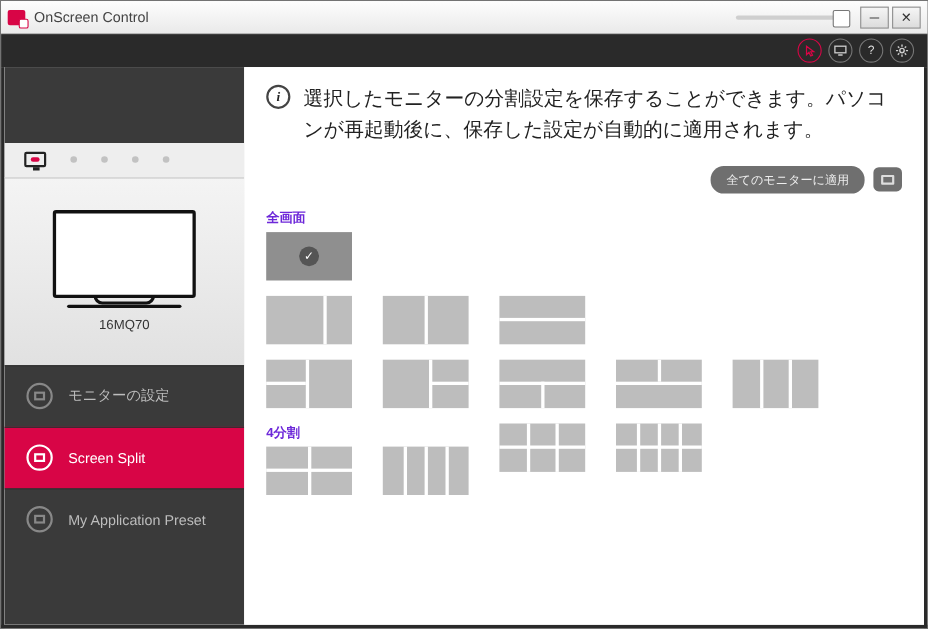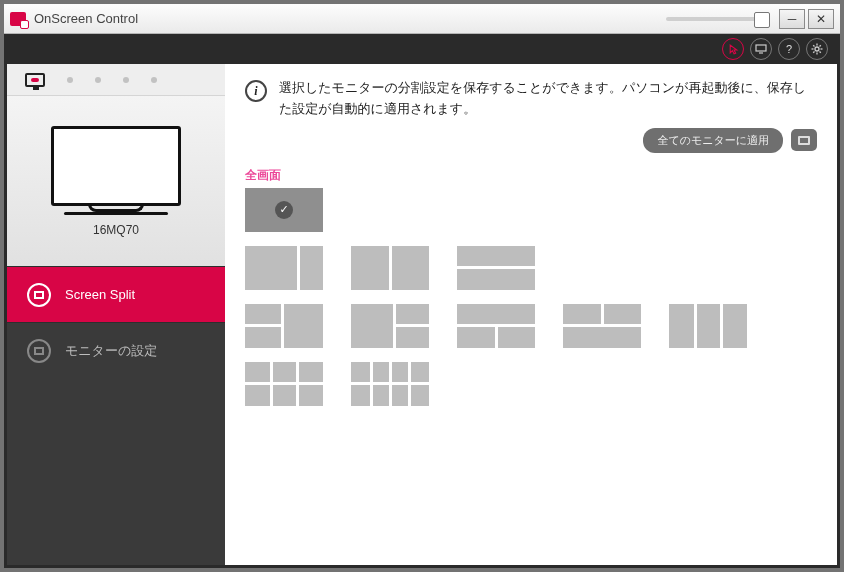--- a/index.html
+++ b/index.html
@@ -1,57 +1,57 @@
 <!DOCTYPE html>
 <html><head>
 <meta charset="utf-8">
 <style>
   * { box-sizing: border-box; margin: 0; padding: 0; }
   body { font-family: "Segoe UI", Arial, sans-serif; background: #fff; font-size: 12px; color: #222; }
-  .window { width: 844px; height: 572px; border: 4px solid #737373; display: flex; flex-direction: column; background: #fff; }
+  .window { width: 844px; height: 572px; border: 1px solid #737373; display: flex; flex-direction: column; background: #fff; }
   .titlebar { height: 30px; background: linear-gradient(#fdfdfd,#eaeaea); display: flex; align-items: center; padding: 0 6px; border-bottom: 1px solid #b5b5b5; }
   .titlebar .app-icon { width: 16px; height: 14px; background: #d80546; border-radius: 2px; position: relative; margin-right: 8px; }
   .titlebar .app-icon::after { content:""; position:absolute; right:-3px; bottom:-3px; width:7px; height:7px; background:#fff; border:1px solid #d80546; border-radius:2px; }
   .titlebar .title { font-size: 13px; color: #444; flex: 0 0 auto; }
   .titlebar .spacer { flex: 1; }
   .titlebar .slider { width: 100px; height: 4px; background:#cfcfcf; border-radius:2px; margin-right:10px; position:relative; }
   .titlebar .slider::after{content:"";position:absolute;right:-4px;top:-5px;width:14px;height:14px;background:#fff;border:1px solid #777;border-radius:2px;}
   .titlebar .winbtn { width: 26px; height: 20px; border:1px solid #8a8a8a; background:linear-gradient(#f5f5f5,#dcdcdc); margin-left:3px; display:flex;align-items:center;justify-content:center; font-size:12px; color:#333; }
   .toolbar { height: 30px; background:#2a2a2a; display:flex; align-items:center; justify-content:flex-end; padding:0 12px; gap:6px;}
   .toolbar .circ { width:22px; height:22px; border:1px solid #777; border-radius:50%; display:flex; align-items:center; justify-content:center; color:#ddd; font-size:11px; }
   .toolbar .circ.active { border-color:#d80546; }
   .toolbar .circ.active svg path{ stroke:#d80546;}
   .body { flex:1; display:flex; overflow:hidden; border:3px solid #2a2a2a; border-top:0;}
-  .sidebar { width:218px; background:#3a3a3a; display:flex; flex-direction:column; }
+  .sidebar { width:218px; background:#3a3a3a; display:flex; flex-direction:column;justify-content:center; }
   .monitor-strip { height:32px; background:#eeeeee; display:flex; align-items:center; gap:22px; padding-left:18px; border-bottom:1px solid #d5d5d5;}
   .monitor-strip .mon { width:20px; height:14px; border:2px solid #222; border-radius:2px; position:relative;}
   .monitor-strip .mon.active::after{content:"";position:absolute;left:4px;top:3px;width:8px;height:4px;background:#d80546;border-radius:2px;}
   .monitor-strip .mon::before{content:"";position:absolute;left:6px;bottom:-5px;width:6px;height:3px;background:#222;}
   .monitor-strip .dot{width:6px;height:6px;border-radius:50%;background:#c2c2c2;}
   .monitor-panel { background:linear-gradient(#f4f4f4,#e1e1e1); height:170px; display:flex; flex-direction:column; align-items:center; justify-content:center;}
   .monitor-panel .screen{width:130px;height:80px;border:3px solid #111;border-radius:3px;background:#fff;}
   .monitor-panel .stand{width:56px;height:8px;border-bottom:3px solid #111;border-left:3px solid #111;border-right:3px solid #111;border-radius:0 0 8px 8px;margin-top:-2px;}
   .monitor-panel .base{width:104px;height:3px;background:#111;border-radius:2px;margin-top:0;}
   .monitor-panel .label{margin-top:8px;font-size:12px;color:#333;}
   .nav-item{height:56px;display:flex;align-items:center;gap:14px;padding-left:20px;color:#bdbdbd;font-size:13px;border-top:1px solid #2e2e2e;}
   .nav-item .ic{width:24px;height:24px;border:2px solid #888;border-radius:50%;display:flex;align-items:center;justify-content:center;}
   .nav-item .ic .sq{width:10px;height:8px;border:2px solid #888;}
   .nav-item.active{background:#d80546;color:#fff;}
   .nav-item.active .ic{border-color:#fff;}
   .nav-item.active .ic .sq{border-color:#fff;}
   .main{flex:1;background:#fff;padding:14px 20px 18px 20px;overflow:auto;}
   .desc-row{display:flex;gap:12px;align-items:flex-start;}
   .info-ic{width:22px;height:22px;border:2px solid #444;border-radius:50%;display:flex;align-items:center;justify-content:center;font-style:italic;font-family:Georgia,serif;font-weight:bold;flex-shrink:0;margin-top:2px;}
-  .desc{font-size:13px;line-height:1.6;color:#222;}
-  .actions{display:flex;justify-content:flex-end;align-items:center;gap:8px;margin-top:8px;}
+  .desc{font-size:18px;line-height:1.6;color:#222;}
+  .actions{display:flex;justify-content:flex-end;align-items:center;gap:8px;margin-top:18px;}
   .pill{background:#6f6f6f;color:#eee;font-size:11px;padding:5px 14px;border-radius:12px;}
   .sqbtn{width:26px;height:22px;background:#6f6f6f;border-radius:5px;display:flex;align-items:center;justify-content:center;}
   .sqbtn .inner{width:12px;height:9px;border:2px solid #ddd;border-radius:1px;}
   .section{margin-top:14px;}
-  .section h4{font-size:12px;font-weight:600;margin-bottom:4px;color:#ec4899;}
+  .section h4{font-size:12px;font-weight:600;margin-bottom:4px;color:#6d28d9;}
   .section .row{display:flex;gap:28px;flex-wrap:wrap;}
   .tile{width:78px;height:44px;background:#bdbdbd;position:relative;}
   .tile.sel{background:#8f8f8f;display:flex;align-items:center;justify-content:center;}
   .tile.sel .chk{width:18px;height:18px;border-radius:50%;background:#555;display:flex;align-items:center;justify-content:center;color:#fff;font-size:11px;}
   .tile .v{position:absolute;top:0;bottom:0;width:3px;background:#fff;}
   .tile .h{position:absolute;left:0;right:0;height:3px;background:#fff;}
   .pip{position:absolute;width:30px;height:18px;border:2px solid #fff;}
   .group{display:flex;gap:28px;}
   .subgroup h4{font-size:12px;font-weight:600;margin-bottom:4px;}
 </style>
@@ -107,31 +107,37 @@
         <div class="dot"></div>
         <div class="dot"></div>
         <div class="dot"></div>
       </div>
       <div class="monitor-panel">
         <div class="screen"></div>
         <div class="stand"></div>
         <div class="base"></div>
         <div class="label">16MQ70</div>
       </div>
+      <div class="nav-item">
+        <div class="ic">
+            <div class="sq"></div>
+          </div>
+        <span>モニターの設定</span>
+      </div>
       <div class="nav-item active">
         <div class="ic">
             <div class="sq"></div>
           </div>
         <span>Screen Split</span>
       </div>
       <div class="nav-item">
         <div class="ic">
             <div class="sq"></div>
           </div>
-        <span>モニターの設定</span>
+        <span>My Application Preset</span>
       </div>
     </div>
 
     <div class="main">
       <div class="desc-row">
         <div class="info-ic">i</div>
         <div class="desc">選択したモニターの分割設定を保存することができます。パソコンが再起動後に、保存した設定が自動的に適用されます。</div>
       </div>
       <div class="actions">
         <div class="pill">全てのモニターに適用</div>
@@ -184,20 +190,34 @@
           <div class="tile">
               <div class="v" style="left:25px"></div>
               <div class="v" style="left:51px"></div>
             </div>
         </div>
       </div>
 
       <div class="section">
         <div class="group">
           <div class="subgroup">
+            <h4>4分割</h4>
+            <div class="row">
+              <div class="tile">
+                  <div class="v" style="left:38px"></div>
+                  <div class="h" style="top:20px"></div>
+                </div>
+              <div class="tile">
+                  <div class="v" style="left:19px"></div>
+                  <div class="v" style="left:38px"></div>
+                  <div class="v" style="left:57px"></div>
+                </div>
+            </div>
+          </div>
+          <div class="subgroup">
             <div class="row">
               <div class="tile">
                   <div class="v" style="left:25px"></div>
                   <div class="v" style="left:51px"></div>
                   <div class="h" style="top:20px"></div>
                 </div>
               <div class="tile">
                   <div class="v" style="left:19px"></div>
                   <div class="v" style="left:38px"></div>
                   <div class="v" style="left:57px"></div>

